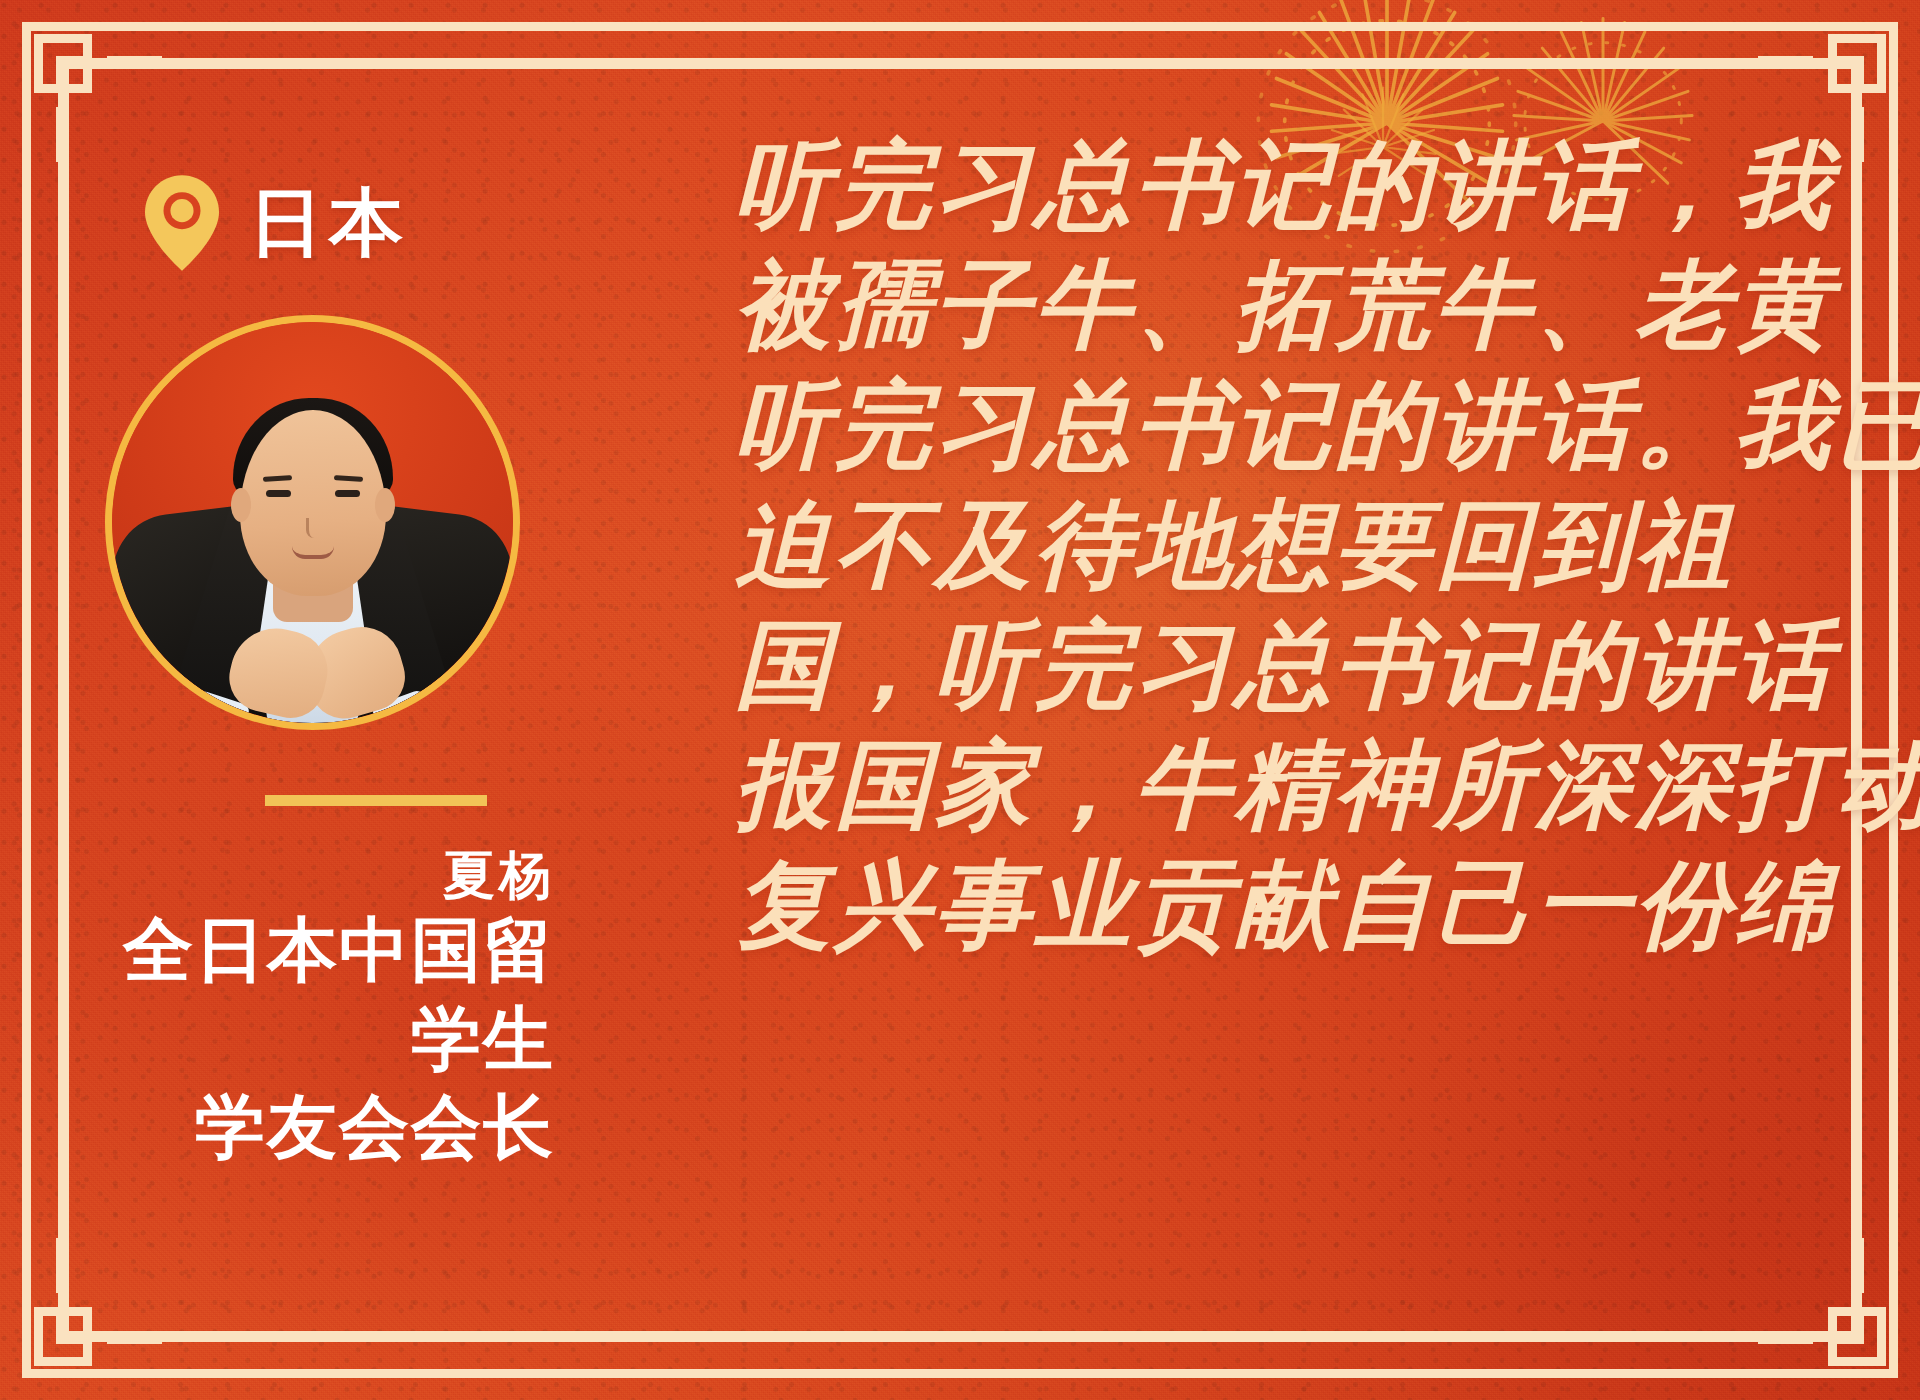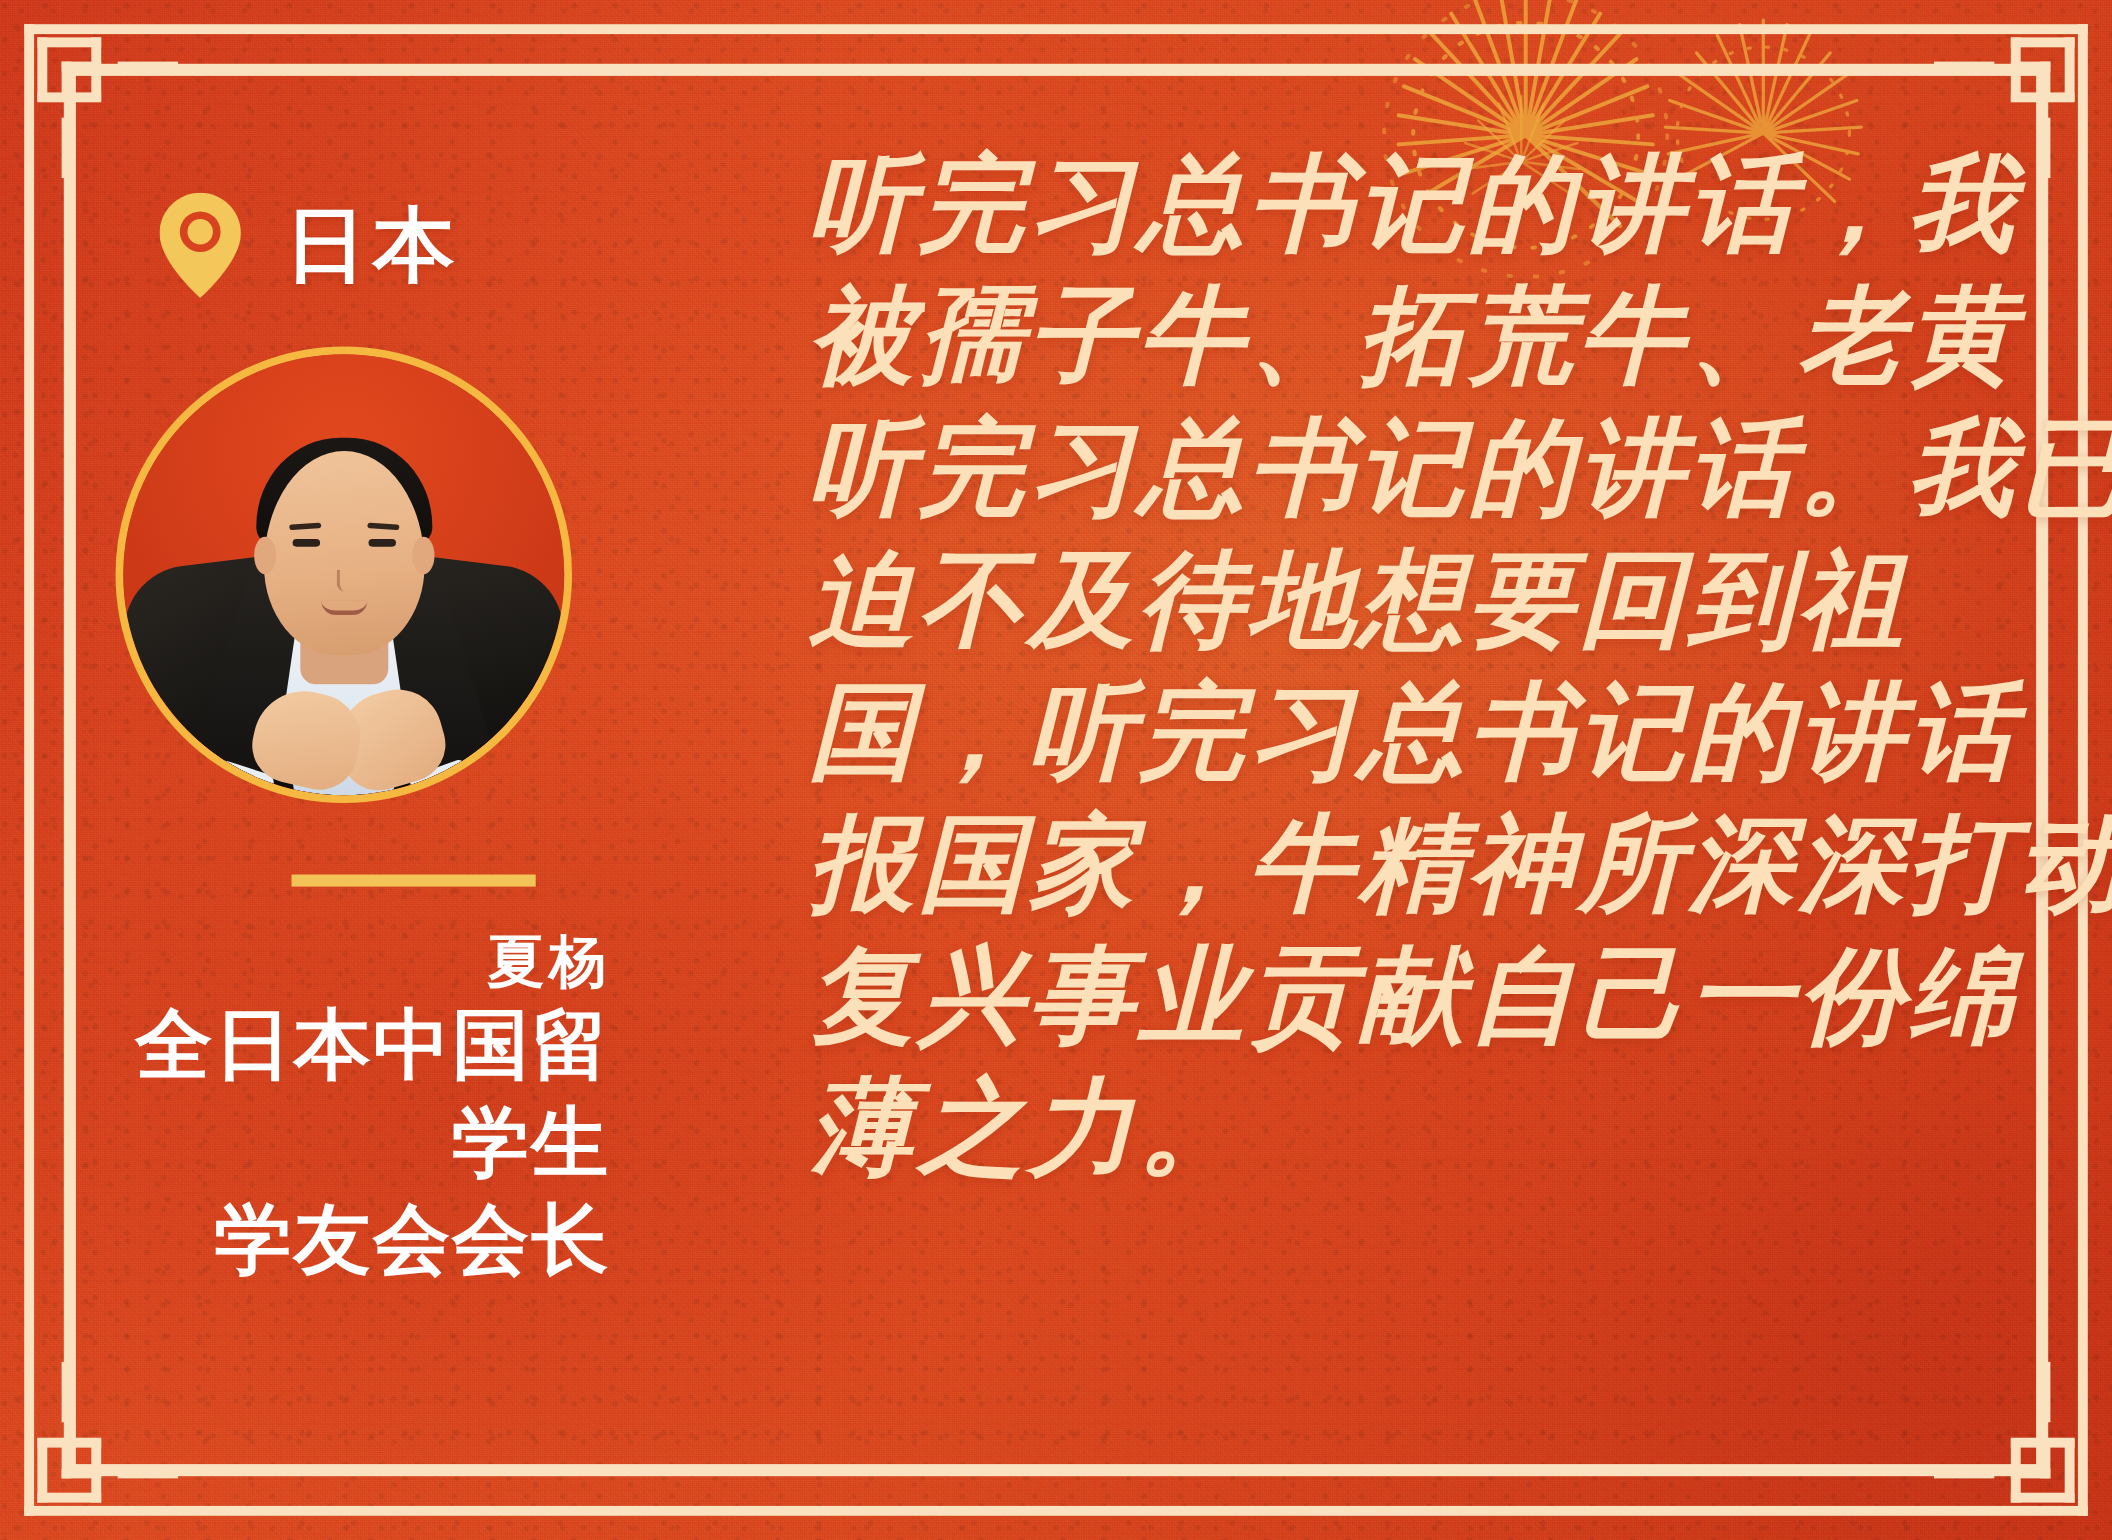--- a/index.html
+++ b/index.html
@@ -92,21 +92,21 @@
     top: 140px;
     width: 480px;
     height: 1130px;
   }
   #loc-row {
     position: absolute;
     left: 70px;
     top: 35px;
     display: flex;
     align-items: center;
-    gap: 40px;
+    gap: 30px;
   }
   #pin-icon { width: 74px; height: 96px; display: block; }
   #loc-label {
     color: #FFFFFF;
     font-size: 74px;
     font-weight: 700;
     letter-spacing: 6px;
     line-height: 1;
     white-space: nowrap;
     text-shadow: 0 2px 6px rgba(120,20,5,.25);
@@ -451,16 +451,15 @@
   </div>
 
   <div id="quote">
     <div class="q-line">听完习总书记的讲话，我</div>
     <div class="q-line">被孺子牛、拓荒牛、老黄</div>
     <div class="q-line">听完习总书记的讲话。我已</div>
     <div class="q-line">迫不及待地想要回到祖</div>
     <div class="q-line">国，听完习总书记的讲话</div>
     <div class="q-line">报国家，牛精神所深深打动</div>
     <div class="q-line">复兴事业贡献自己一份绵</div>
-    <div class="q-line">薄之力。</div>
   </div>
 
 </div>
 
 </body></html>

